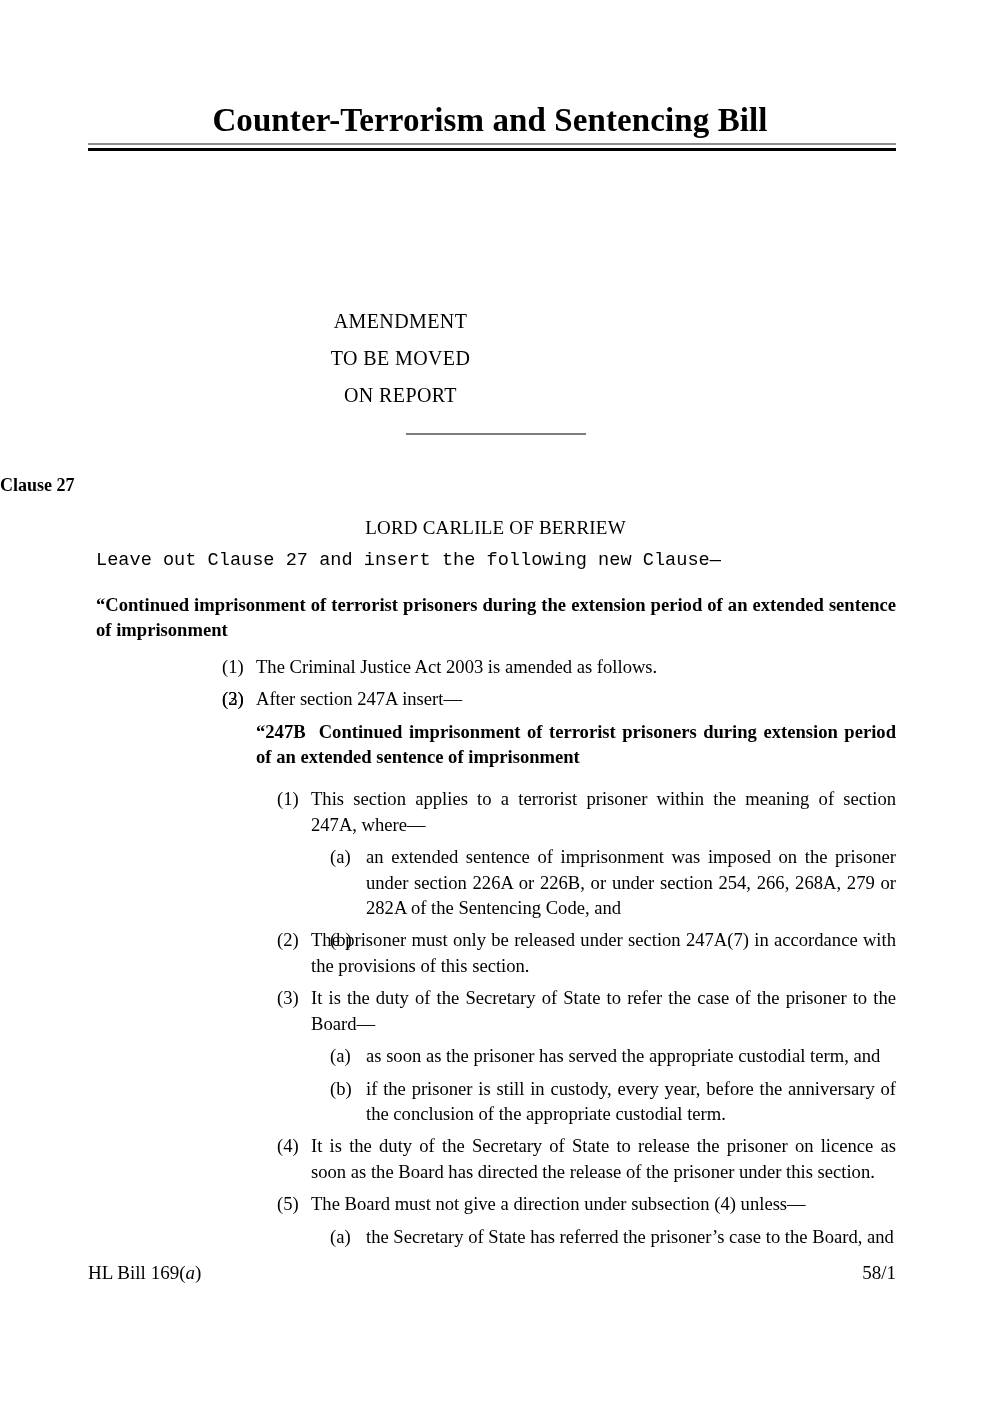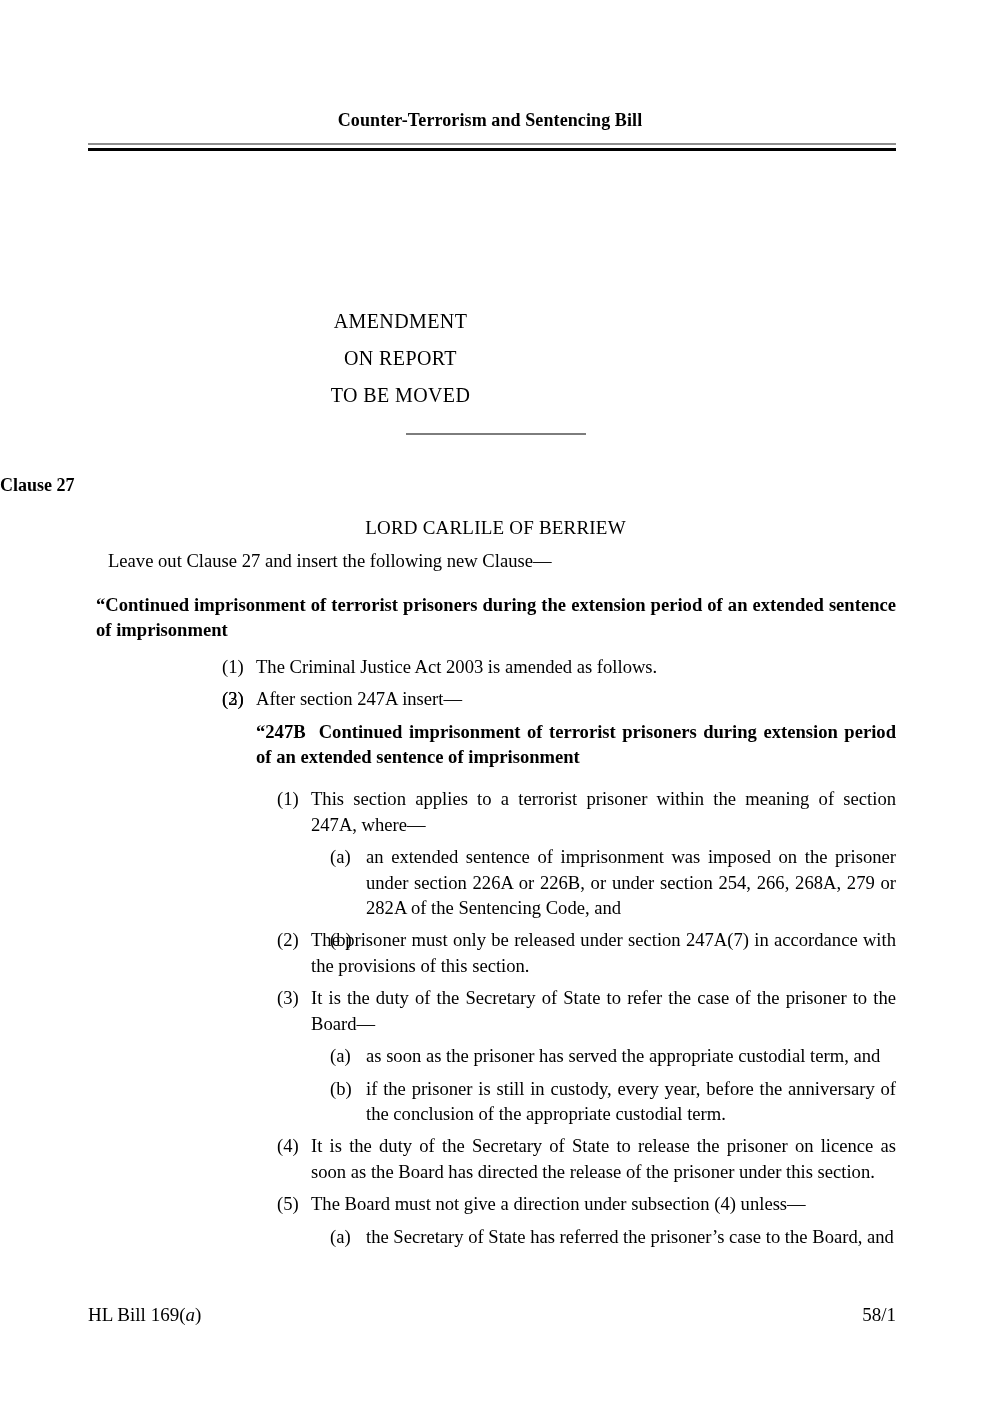--- a/index.html
+++ b/index.html
@@ -22,21 +22,21 @@
     box-sizing: border-box;
   }
 
   
   .doc-title {
     position: absolute;
     top: 103px;
     left: 0;
     width: 980px;
     text-align: center;
-    font-size: 18px;
+    font-size: 33px;
     font-weight: bold;
     letter-spacing: 0.1px;
     line-height: 34px;
   }
   .title-rules {
     position: absolute;
     top: 143px;
     left: 88px;
     width: 808px;
   }
@@ -97,21 +97,22 @@
     position: absolute;
     top: 548px;
     left: 96px;
     width: 800px;
     font-size: 18.6px;
     line-height: 25.4px;
   }
   .para {
     text-align: justify;
     text-justify: inter-word;
-    margin: 0 0 0 12px;
+    margin: 0 0 0 0;
+    font-family: Liberation Mono, monospace;
   }
   .lead-in {
     padding-left: 0px;
     margin-bottom: 11px;
   }
   .newclause-heading {
     font-weight: bold;
     text-align: justify;
     padding-left: 0px;
     margin-bottom: 11px;
@@ -154,43 +155,42 @@
 
   .last-line-justify { text-align-last: left; }
 
   
   .footer {
     position: absolute;
     top: 1262px;
     left: 88px;
     width: 808px;
     font-size: 19px;
-    margin-top: 42px;
   }
   .footer .left  { float: left; }
   .footer .right { float: right; }
   .footer i { font-style: italic; }
 </style>
 </head>
 <body>
 
 <div class="page">
 
   <div class="doc-title">Counter-Terrorism and Sentencing Bill</div>
 
   <div class="title-rules">
     <div class="rule-thin"></div>
     <div class="rule-gap"></div>
     <div class="rule-thick"></div>
   </div>
 
   <div class="headblock">
     <div>AMENDMENT</div>
+    <div>TO BE MOVED</div>
     <div>ON REPORT</div>
-    <div>TO BE MOVED</div>
   </div>
 
   <div class="short-rule"></div>
 
   <div class="clause-label">Clause 27</div>
   <div class="member-name">LORD CARLILE OF BERRIEW</div>
 
   <div class="body">
 
     <p class="para lead-in last-line-justify">Leave out Clause 27 and insert the following new Clause—</p>

